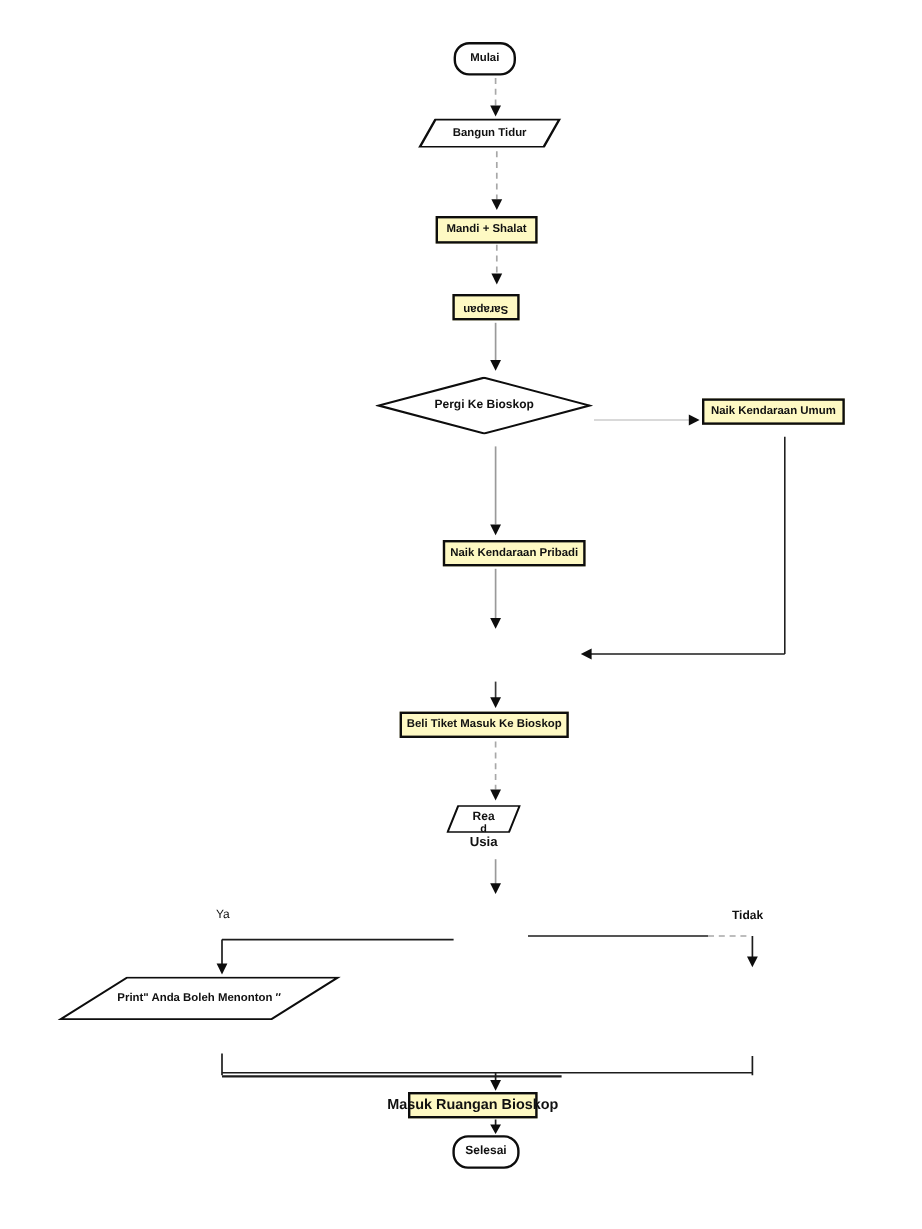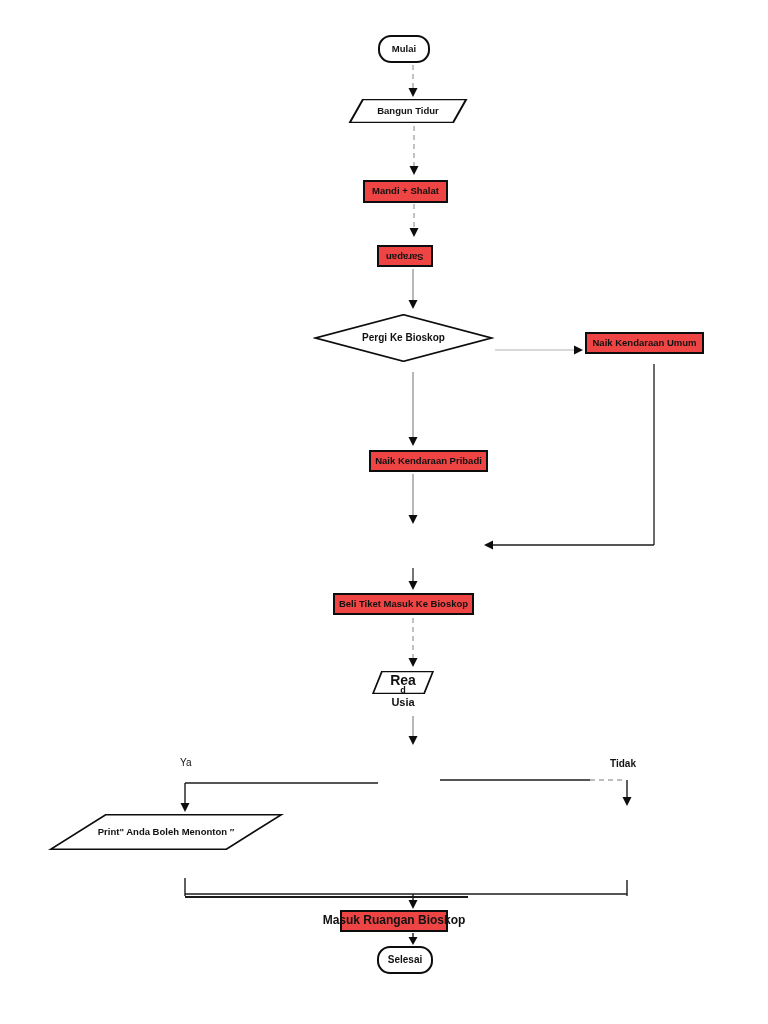--- a/index.html
+++ b/index.html
@@ -3,30 +3,30 @@
 <meta charset="utf-8">
 <style>
   html,body{margin:0;padding:0;background:#ffffff;}
   #canvas{
     position:relative;width:768px;height:1024px;background:#ffffff;overflow:hidden;
     font-family:"Liberation Sans",sans-serif;color:#111;
   }
   #edges{position:absolute;left:0;top:0;width:768px;height:1024px;}
   .shape{position:absolute;box-sizing:border-box;display:flex;align-items:center;justify-content:center;
          font-weight:bold;font-size:9.5px;line-height:1.15;text-align:center;white-space:nowrap;}
-  .rect{border:2px solid #0d0d0d;background:#ef4444;}
+  .rect{border:2px solid #0d0d0d;background:#fef9c3;}
   .terminator{border:2px solid #0d0d0d;border-radius:13px;background:#ffffff;}
   .poly svg{position:absolute;left:0;top:0;width:100%;height:100%;}
   .poly .lbl{position:relative;z-index:2;}
   .flip{transform:rotate(180deg);}
   .edge-label{position:absolute;font-size:10px;white-space:nowrap;}
   .multi{white-space:normal;}
   .readstack{position:absolute;left:373px;top:675px;width:60px;text-align:center;
              font-weight:bold;z-index:3;}
-  .readstack .l1{font-size:14px;line-height:11px;}
+  .readstack .l1{font-size:10px;line-height:11px;}
   .readstack .l2{font-size:9px;line-height:9px;}
   .readstack .l3{font-size:11px;line-height:14px;}
 </style>
 </head>
 <body>
 
 <div id="canvas">
 
   <svg id="edges" xmlns="http://www.w3.org/2000/svg">
 

